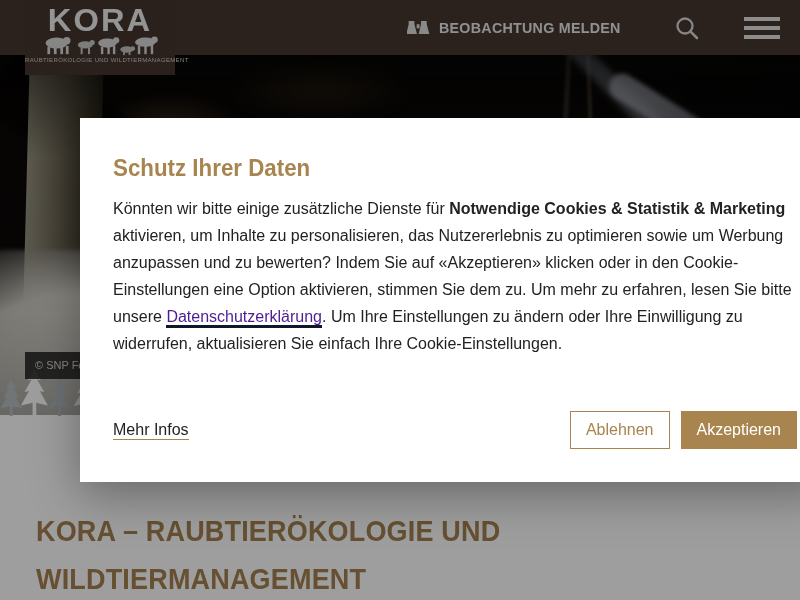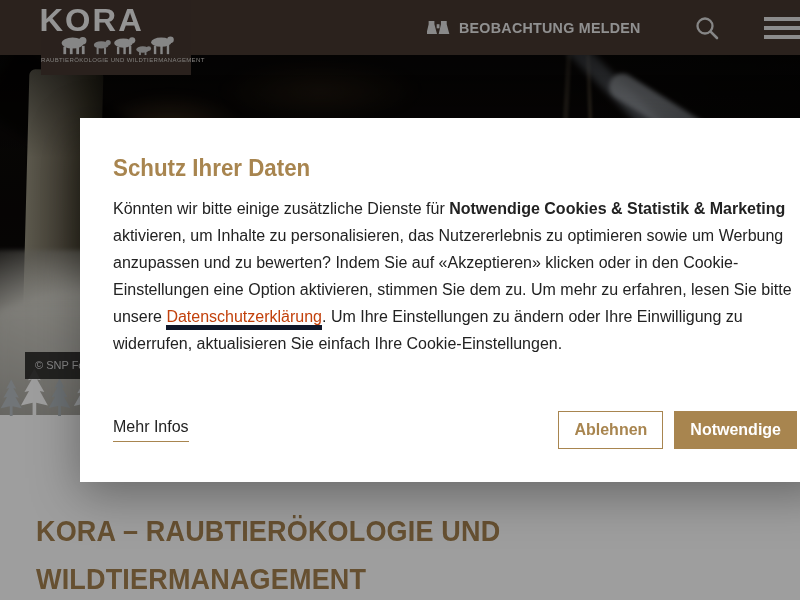--- a/index.html
+++ b/index.html
@@ -8,34 +8,34 @@
     position:relative;width:800px;height:600px;overflow:hidden;
     background:#ffffff;font-family:"Liberation Sans",sans-serif;
   }
 
   
   .topbar{
     position:absolute;left:0;top:0;width:800px;height:55px;
     background:#463830;z-index:2;
     display:flex;align-items:center;justify-content:flex-end;
   }
-  .topbar-right{display:flex;align-items:center;gap:44px;}
+  .topbar-right{display:flex;align-items:center;gap:44px;padding-right:20px;}
   .report-btn{display:flex;align-items:center;gap:9px;cursor:pointer;}
   .report-label{
     color:#e8e8e8;font-size:15px;font-weight:700;letter-spacing:.3px;
     transform:scaleX(.95);transform-origin:left center;white-space:nowrap;
   }
   .search-btn{width:26px;height:26px;cursor:pointer;}
   .burger{width:36px;height:26px;display:flex;flex-direction:column;justify-content:space-between;padding:2px 0;cursor:pointer;}
   .burger span{display:block;height:4px;background:#e2e2e2;}
 
   
   .logo-box{
-    position:absolute;left:41px;top:0;width:150px;height:75px;
-    background:#443630;z-index:3;text-align:left;cursor:pointer;
+    position:absolute;left:25px;top:0;width:150px;height:75px;
+    background:#443630;z-index:3;text-align:center;cursor:pointer;
   }
   .logo-title{
     color:#efefef;font-size:32px;font-weight:700;letter-spacing:2px;
     line-height:1;margin-top:4px;transform:scaleX(1.02);
   }
   .logo-animals{display:block;margin:-4px auto 0 auto;}
   .logo-subtitle{
     color:#cfccc7;font-size:6px;letter-spacing:.35px;margin-top:1px;white-space:nowrap;
   }
 
@@ -102,34 +102,34 @@
   }
   .dialog-title{
     margin:36px 0 0 0;font-size:24px;font-weight:700;color:#a8854f;
     transform:scaleX(.93);transform-origin:left center;white-space:nowrap;
   }
   .dialog-body{
     margin-top:13px;font-size:16px;line-height:27px;color:#222222;letter-spacing:0;
   }
   .dialog-body .bold{font-weight:700;}
   .inline-link{
-    color:#c2410c;text-decoration:none;border-bottom:5px solid #0f172a;cursor:pointer;
+    color:#4c1d95;text-decoration:none;border-bottom:3px solid #0f172a;cursor:pointer;
   }
   .dialog-footer{
     position:absolute;left:33px;right:33px;bottom:33px;
     display:flex;align-items:center;justify-content:space-between;
   }
   .more-info-link{
     color:#222222;font-size:16px;text-decoration:none;
-    border-bottom:1px solid #a8854f;padding-bottom:5px;cursor:pointer;
+    border-bottom:1px solid #a8854f;cursor:pointer;
   }
   .btn-row{display:flex;gap:11px;}
   .btn{
     font-family:"Liberation Sans",sans-serif;font-size:16px;
-    height:38px;padding:0 15px;cursor:pointer;font-weight:bold;
+    height:38px;padding:0 15px;cursor:pointer;
   }
   .btn-decline{background:#ffffff;border:1px solid #a8854f;color:#a8854f;}
   .btn-accept{background:#a8854f;border:1px solid #a8854f;color:#ffffff;}
 </style>
 </head>
 <body>
 
 <div class="page">
 
   <div class="topbar">
@@ -252,18 +252,18 @@
   <div class="overlay"></div>
 
   <div class="dialog">
     <h2 class="dialog-title">Schutz Ihrer Daten</h2>
     <p class="dialog-body"><span>Könnten wir bitte einige zusätzliche Dienste für </span><span class="bold">Notwendige Cookies &amp; Statistik &amp; Marketing</span><span> aktivieren, um Inhalte zu personalisieren, das Nutzererlebnis zu optimieren sowie um Werbung anzupassen und zu bewerten? Indem Sie auf «Akzeptieren» klicken oder in den Cookie-Einstellungen eine Option aktivieren, stimmen Sie dem zu. Um mehr zu erfahren, lesen Sie bitte unsere </span><a class="inline-link">Datenschutzerklärung</a><span>. Um Ihre Einstellungen zu ändern oder Ihre Einwilligung zu widerrufen, aktualisieren Sie einfach Ihre Cookie-Einstellungen.</span></p>
 
     <div class="dialog-footer">
       <a class="more-info-link">Mehr Infos</a>
       <div class="btn-row">
         <button class="btn btn-decline">Ablehnen</button>
-        <button class="btn btn-accept">Notwendige</button>
+        <button class="btn btn-accept">Akzeptieren</button>
       </div>
     </div>
   </div>
 
 </div>
 
 </body></html>

